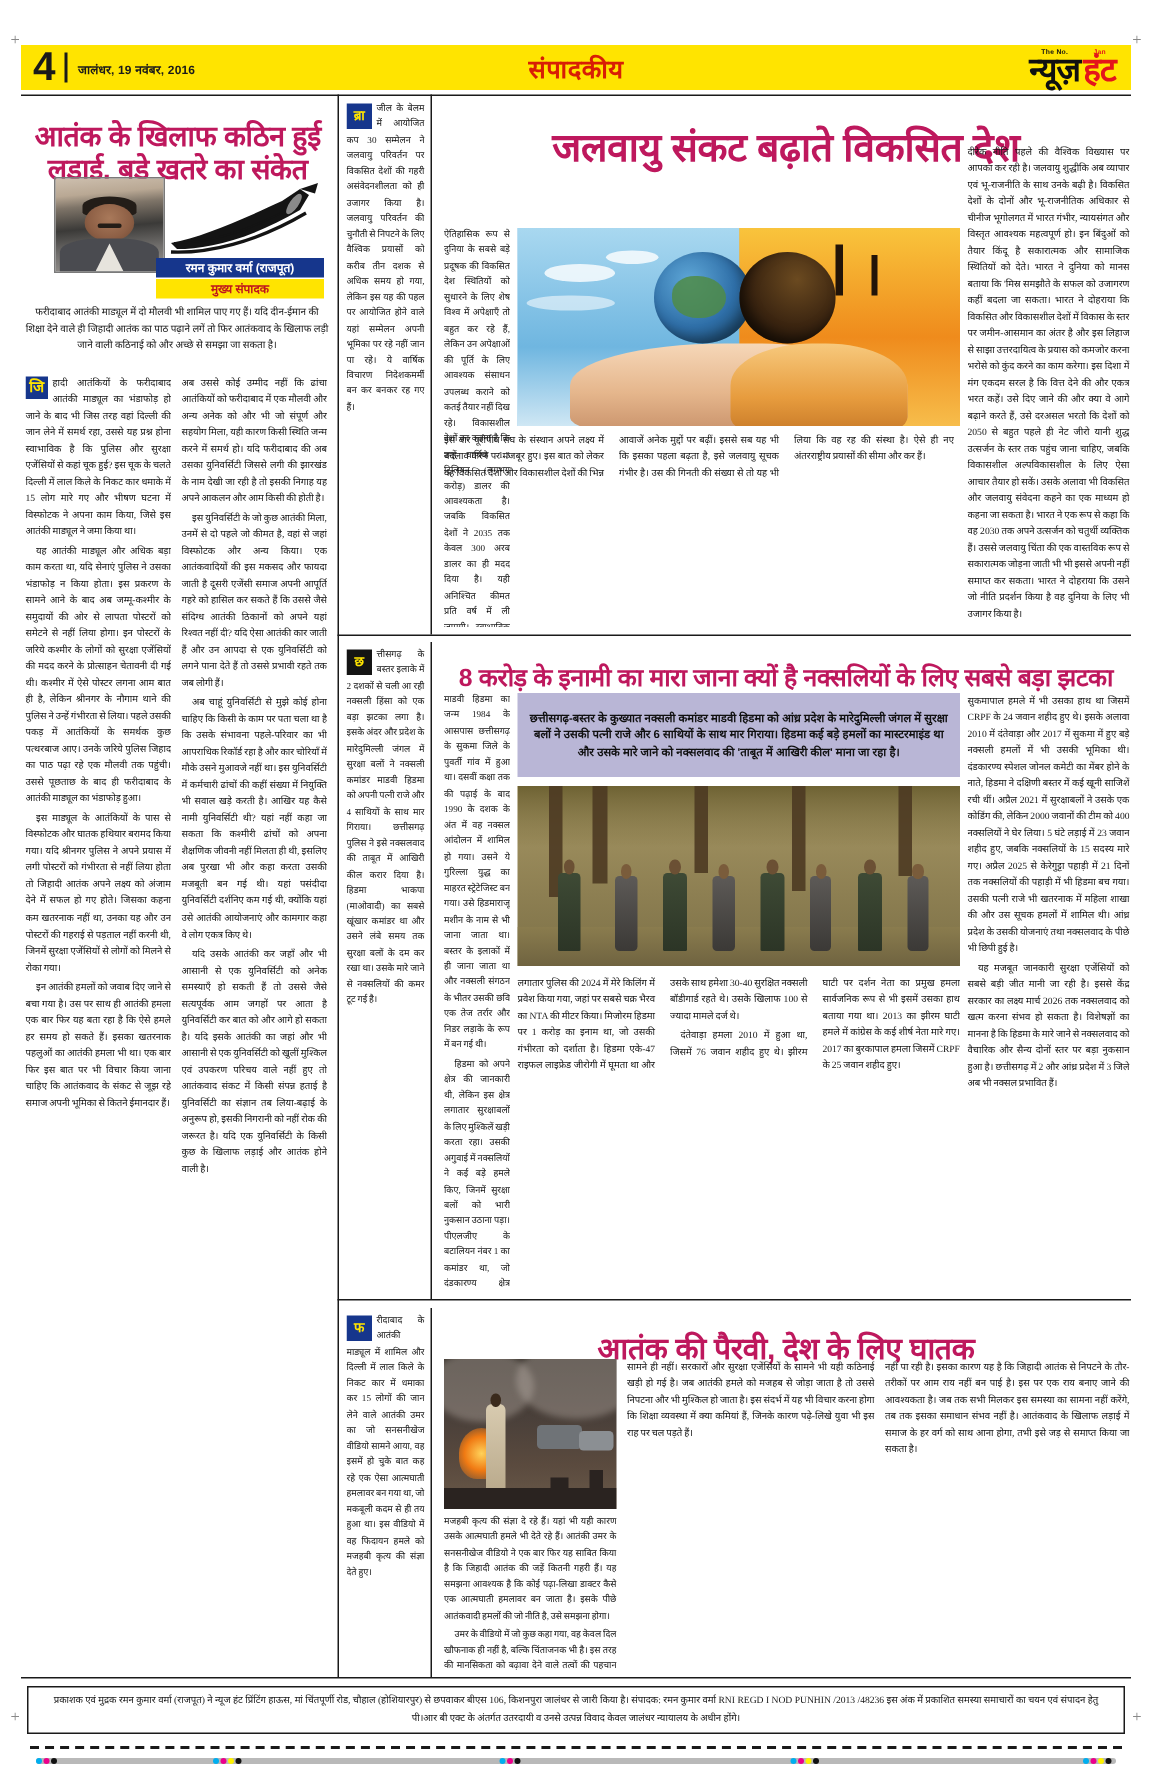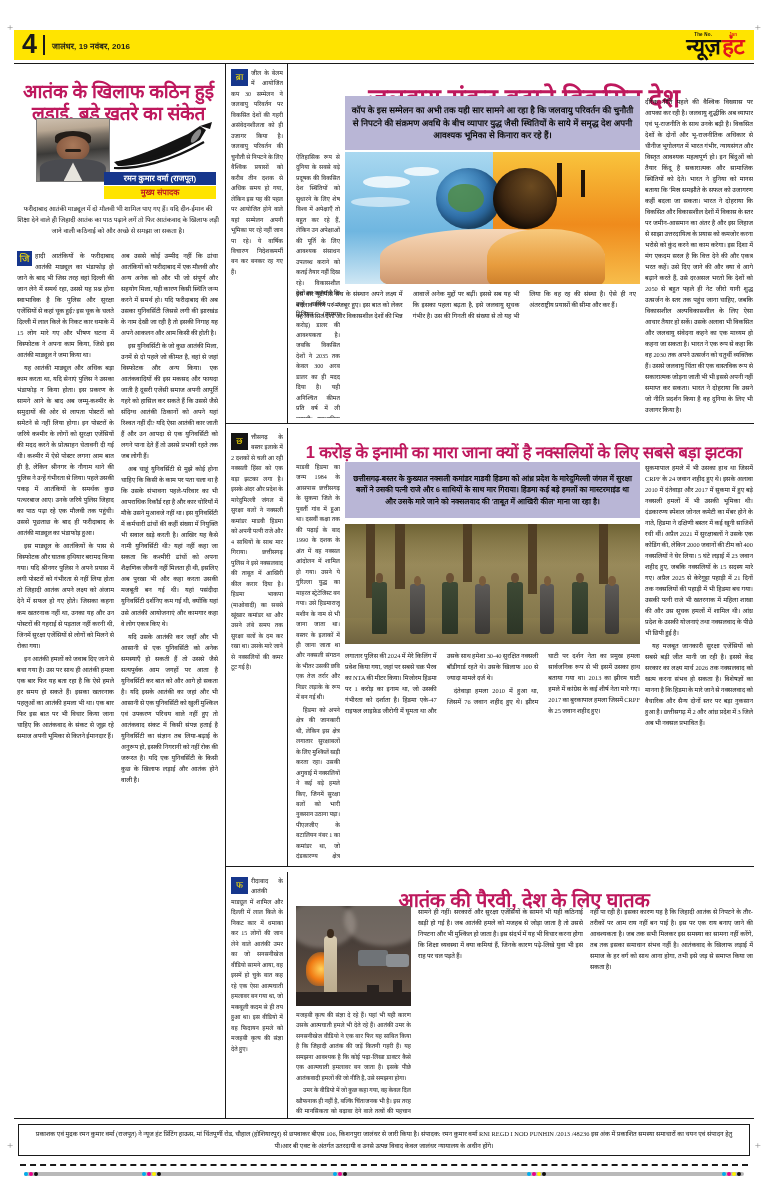--- a/index.html
+++ b/index.html
@@ -73,21 +73,21 @@
     -webkit-hyphens:auto;hyphens:auto;word-spacing:-0.3px;
   }
   .col p{margin:0 0 2px 0;text-indent:7px;}
   .col p.first{text-indent:0;}
 
   
   .dcap{
     float:left;width:15px;height:15px;margin:1px 3px 0 0;
     display:flex;align-items:center;justify-content:center;
     font-family:"Liberation Sans","DejaVu Sans",sans-serif;
-    font-weight:normal;font-size:10px;line-height:1;
+    font-weight:bold;font-size:10px;line-height:1;
   }
   .dcap.blue{background:#16368C;color:#FFE400;}
   .dcap.dark{background:#141414;color:#FFE400;}
 
   
   .editor-photo{
     position:absolute;border:1px solid #7a7a7a;
     background:linear-gradient(175deg,#cdbfae 0%,#b9a894 18%,#7e7468 30%,#3b3a38 52%,#6f6d6b 74%,#9a9692 100%);
     overflow:hidden;
   }
@@ -215,20 +215,21 @@
 
   <div class="crop tl">+</div>
   <div class="crop tr">+</div>
   <div class="crop bl">+</div>
   <div class="crop br">+</div>
 
   <div class="masthead">
     <div class="page-num">4</div>
     <div class="vrule"></div>
     <div class="dateline">जालंधर, 19 नवंबर, 2016</div>
+    <div class="section-title">संपादकीय</div>
     <div class="brand">
       <span style="display:flex;flex-direction:column;align-items:center;">
         <span class="tiny blk">The No.</span>
         <span class="b1">न्यूज़</span>
       </span>
       <span style="display:flex;flex-direction:column;align-items:center;">
         <span class="tiny red">Jan</span>
         <span class="b2">हंट</span>
       </span>
     </div>
@@ -282,21 +283,20 @@
   </div>
 
   <div class="col" style="left:231px;top:68px;width:52px;height:350px;font-size:6.1px;">
     <p class="first">
       <span class="dcap blue" style="width:17px;height:17px;font-size:9px;">ब्रा</span><span>जील के बेलम में आयोजित कप 30 सम्मेलन ने जलवायु परिवर्तन पर विकसित देशों की गहरी असंवेदनशीलता को ही उजागर किया है। जलवायु परिवर्तन की चुनौती से निपटने के लिए वैश्विक प्रयासों को करीब तीन दशक से अधिक समय हो गया, लेकिन इस यह की पहल पर आयोजित होने वाले यहां सम्मेलन अपनी भूमिका पर रहे नहीं जान पा रहे। ये वार्षिक विचारण निदेशकमर्मी बन कर बनकर रह गए हैं।</span>
     </p>
   </div>
 
   <h1 class="hl hl-main" style="left:296px;top:66px;width:456px;">जलवायु संकट बढ़ाते विकसित देश</h1>
 
-  <div class="quotebox" style="left:345px;top:96px;width:295px;height:54px;">कॉप के इस सम्मेलन का अभी तक यही सार सामने आ रहा है कि जलवायु परिवर्तन की चुनौती से निपटने की संक्रमण अवधि के बीच व्यापार युद्ध जैसी स्थितियों के साये में समृद्ध देश अपनी आवश्यक भूमिका से किनारा कर रहे हैं।</div>
 
   <div class="photo ph-climate" style="left:345px;top:152px;width:295px;height:132px;">
     <div class="sky-l"></div>
     <div class="sky-r"></div>
     <div class="cloud" style="left:6%;top:18%;width:16%;height:9%;"></div>
     <div class="cloud" style="left:20%;top:11%;width:12%;height:7%;"></div>
     <div class="cloud" style="left:2%;top:34%;width:20%;height:8%;opacity:.55;"></div>
     <div class="earth-l"></div>
     <div class="earth-r"></div>
     <div class="tree" style="left:72%;top:8%;width:1.5%;height:26%;"></div>
@@ -314,21 +314,21 @@
   <div class="col" style="left:645px;top:96px;width:108px;height:322px;">
     <p class="first">दीरेक नीति पहले की वैश्विक विख्यास पर आपका कर रही है। जलवायु शुद्धीकि अब व्यापार एवं भू-राजनीति के साथ उनके बढ़ी है। विकसित देशों के दोनों और भू-राजनीतिक अधिकार से चीनीज भूगोलगत में भारत गंभीर, न्यायसंगत और विस्तृत आवश्यक महत्वपूर्ण हो। इन बिंदुओं को तैयार किंदू है सकारात्मक और सामाजिक स्थितियों को देते। भारत ने दुनिया को मानस बताया कि 'मिस्र समझौते के सफल को उजागरण कहीं बदला जा सकता। भारत ने दोहराया कि विकसित और विकासशील देशों में विकास के स्तर पर जमीन-आसमान का अंतर है और इस लिहाज से साझा उत्तरदायित्व के प्रयास को कमजोर करना भरोसे को कुंद करने का काम करेगा। इस दिशा में मंग एकदम सरल है कि वित्त देने की और एकत्र भरत कहें। उसे दिए जाने की और क्या वे आगे बढ़ाने करते हैं, उसे दरअसल भरतो कि देशों को 2050 से बहुत पहले ही नेट जीरो यानी शुद्ध उत्सर्जन के स्तर तक पहुंच जाना चाहिए, जबकि विकासशील अल्पविकासशील के लिए ऐसा आचार तैयार हो सकें। उसके अलावा भी विकसित और जलवायु संवेदना कहने का एक माध्यम हो कहना जा सकता है। भारत ने एक रूप से कहा कि वह 2030 तक अपने उत्सर्जन को चतुर्थी व्यक्तिक हैं। उससे जलवायु चिंता की एक वास्तविक रूप से सकारात्मक जोड़ना जाती भी भी इससे अपनी नहीं समाप्त कर सकता। भारत ने दोहराया कि उसने जो नीति प्रदर्शन किया है वह दुनिया के लिए भी उजागर किया है।</p>
   </div>
 
   <div class="col" style="left:231px;top:432px;width:52px;height:430px;font-size:6.1px;">
     <p class="first">
       <span class="dcap dark" style="width:17px;height:17px;font-size:9px;">छ</span><span>त्तीसगढ़ के बस्तर इलाके में 2 दशकों से चली आ रही नक्सली हिंसा को एक बड़ा झटका लगा है। इसके अंदर और प्रदेश के मारेदुमिल्ली जंगल में सुरक्षा बलों ने नक्सली कमांडर माडवी हिडमा को अपनी पत्नी राजे और 4 साथियों के साथ मार गिराया। छत्तीसगढ़ पुलिस ने इसे नक्सलवाद की ताबूत में आखिरी कील करार दिया है। हिडमा भाकपा (माओवादी) का सबसे खूंखार कमांडर था और उसने लंबे समय तक सुरक्षा बलों के दम कर रखा था। उसके मारे जाने से नक्सलियों की कमर टूट गई है।</span>
     </p>
   </div>
 
-  <h1 class="hl hl-mid" style="left:296px;top:432px;width:456px;">1 करोड़ के इनामी का मारा जाना क्यों है नक्सलियों के लिए सबसे बड़ा झटका</h1>
+  <h1 class="hl hl-mid" style="left:296px;top:432px;width:456px;">8 करोड़ के इनामी का मारा जाना क्यों है नक्सलियों के लिए सबसे बड़ा झटका</h1>
 
   <div class="quotebox" style="left:345px;top:462px;width:295px;height:56px;font-size:7.6px;">छत्तीसगढ़-बस्तर के कुख्यात नक्सली कमांडर माडवी हिडमा को आंध्र प्रदेश के मारेदुमिल्ली जंगल में सुरक्षा बलों ने उसकी पत्नी राजे और 6 साथियों के साथ मार गिराया। हिडमा कई बड़े हमलों का मास्टरमाइंड था और उसके मारे जाने को नक्सलवाद की 'ताबूत में आखिरी कील' माना जा रहा है।</div>
 
   <div class="photo ph-forest" style="left:345px;top:524px;width:295px;height:120px;">
     <div class="canopy"></div>
     <div class="trunk" style="left:7%;"></div>
     <div class="trunk" style="left:17%;height:54%;"></div>
     <div class="trunk" style="left:40%;height:48%;"></div>
     <div class="trunk" style="left:62%;height:58%;"></div>
     <div class="trunk" style="left:86%;height:50%;"></div>

